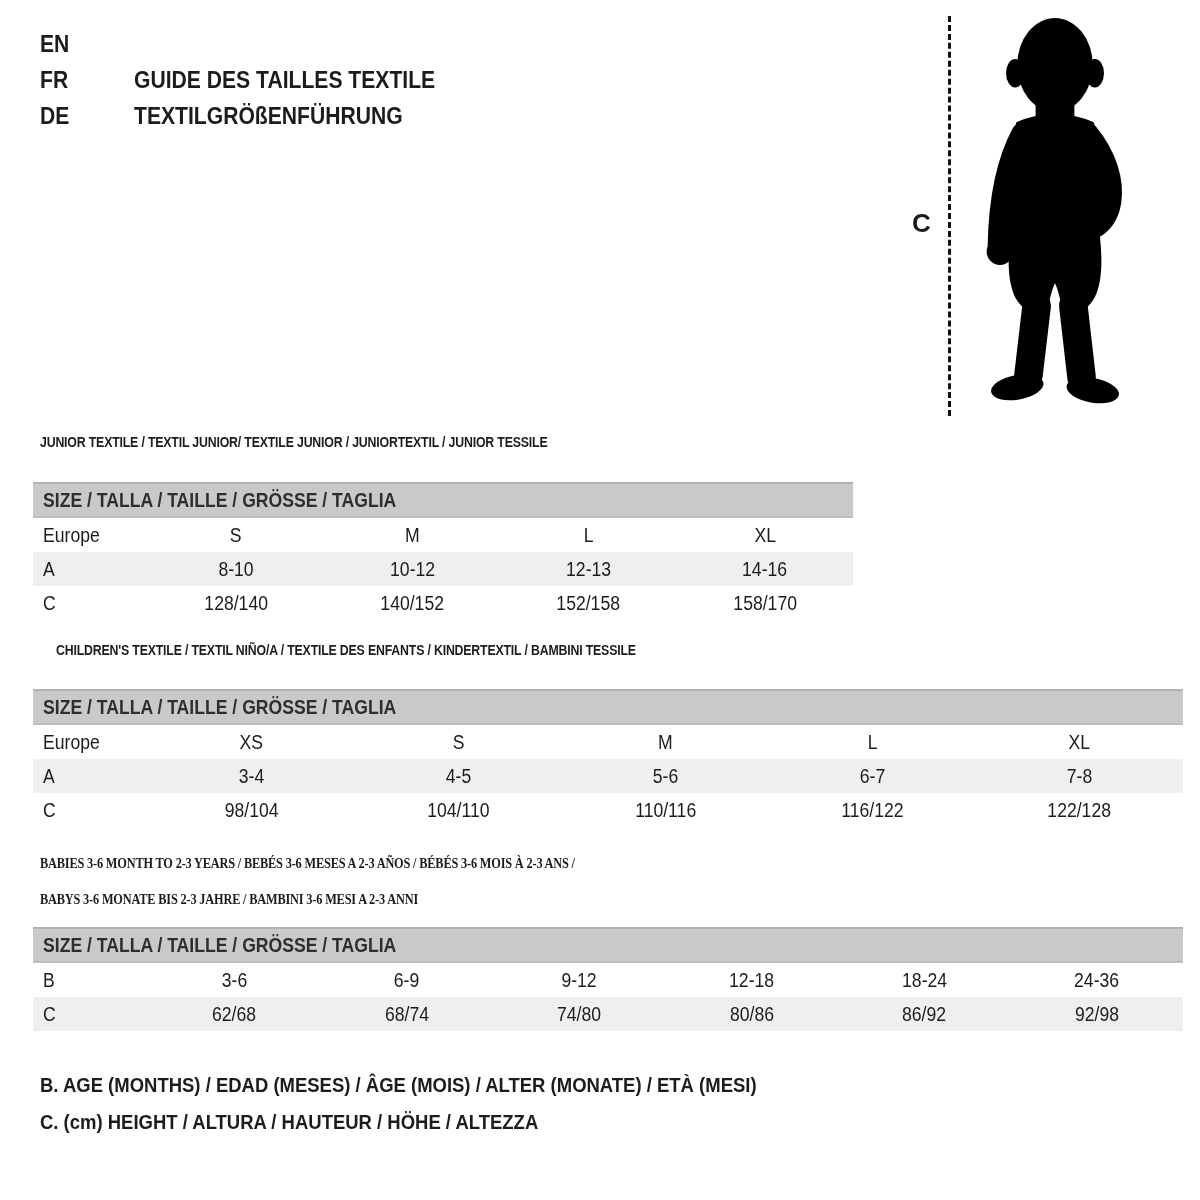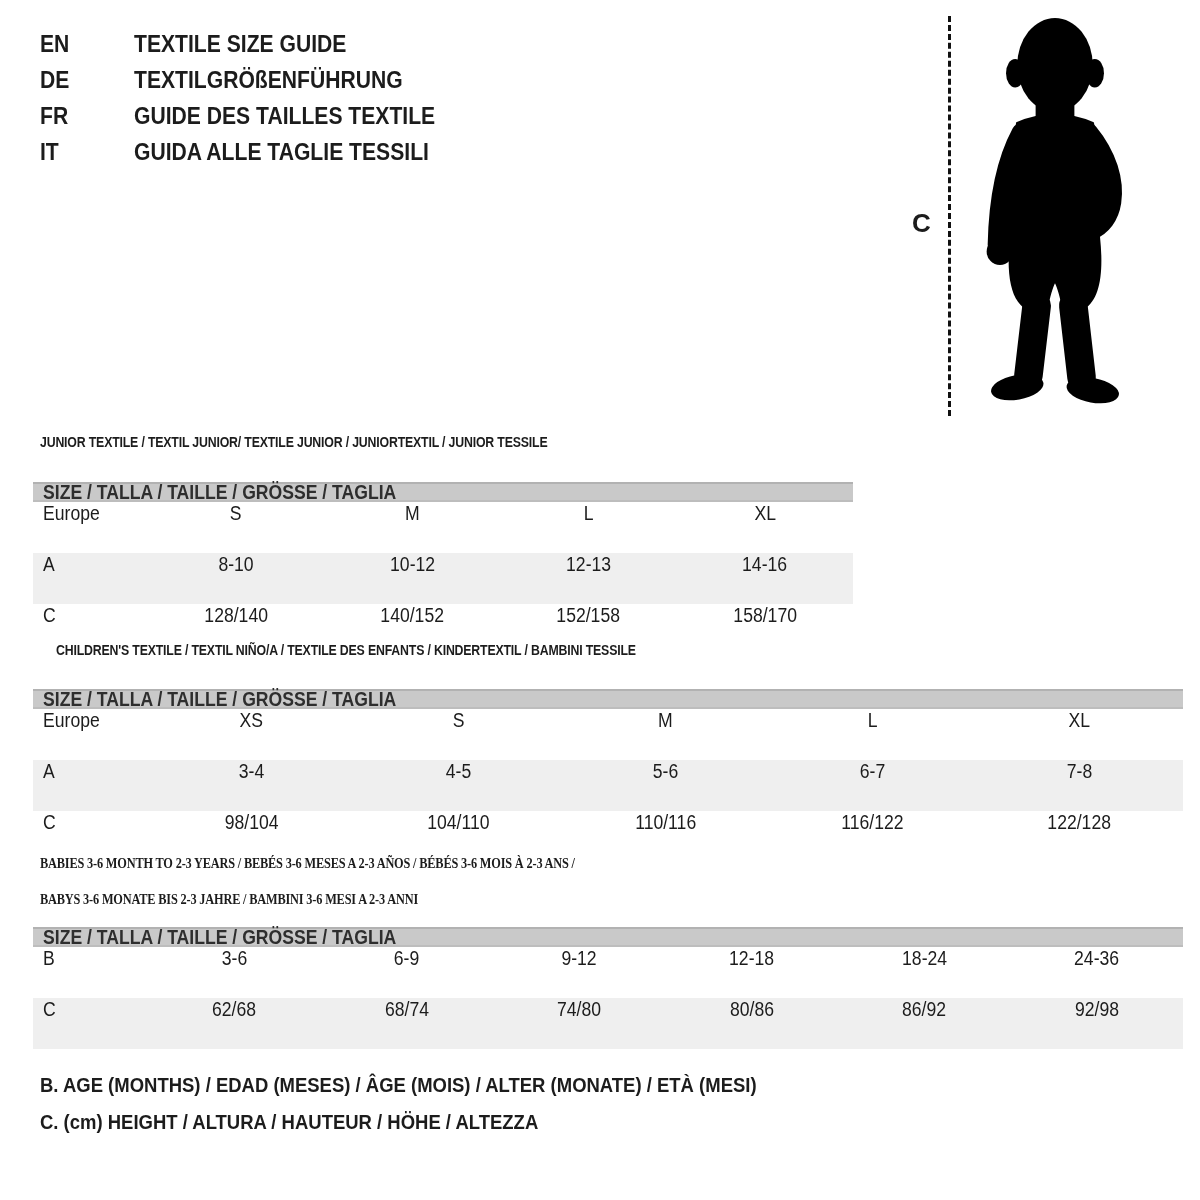--- a/index.html
+++ b/index.html
@@ -20,53 +20,48 @@
                border-left:3px dashed #111; }
   .figure-label { position:absolute; left:912px; top:208px; font-weight:700; font-size:26px; }
   .silhouette { position:absolute; left:962px; top:12px; width:186px; height:408px; }
 
   
   .sec-heading { position:absolute; left:40px; font-weight:700; font-size:14px; letter-spacing:-0.2px; }
   .two-line { line-height:36px;font-family:Liberation Serif, serif; }
 
   
   .stable { position:absolute; left:33px; }
-  .size-bar { height:20px; background:#c9c9c9; border-top:2px solid #b2b2b2; border-bottom:2px solid #bdbdbd;
+  .size-bar { height:36px; background:#c9c9c9; border-top:2px solid #b2b2b2; border-bottom:2px solid #bdbdbd;
               display:flex; align-items:center; padding-left:10px;
               font-weight:700; font-size:20px; color:#2e2e2e; }
-  .trow { display:flex; height:51px; align-items:flex-start; font-size:20px; }
+  .trow { display:flex; height:34px; align-items:center; font-size:20px; }
   .trow.striped { background:#efefef; }
   .tlabel { width:115px; padding-left:10px; text-align:left; }
   .tcell { flex:1; text-align:center; }
 
   .w-junior { width:820px; }
   .w-full { width:1150px; }
 
   
   .footnotes { position:absolute; left:40px; top:1066px; font-weight:700; font-size:21px; line-height:37px; }
 </style>
 </head>
 <body>
 
 <div class="lang-list">
   <div class="lang-row">
     <span class="lang-code"><span class="cond">EN</span></span>
-    <span class="lang-title"><span class="cond">TEXTILE SIZE GUIDE</span></span>
-  </div>
-  <div class="lang-row">
-    <span class="lang-code"><span class="cond">DE</span></span>
-    <span class="lang-title"><span class="cond">TEXTILGRÖßENFÜHRUNG</span></span>
   </div>
   <div class="lang-row">
     <span class="lang-code"><span class="cond">FR</span></span>
     <span class="lang-title"><span class="cond">GUIDE DES TAILLES TEXTILE</span></span>
   </div>
   <div class="lang-row">
-    <span class="lang-code"><span class="cond">IT</span></span>
-    <span class="lang-title"><span class="cond">GUIDA ALLE TAGLIE TESSILI</span></span>
+    <span class="lang-code"><span class="cond">DE</span></span>
+    <span class="lang-title"><span class="cond">TEXTILGRÖßENFÜHRUNG</span></span>
   </div>
 </div>
 
 <div class="dash-line"></div>
 <div class="figure-label">C</div>
 <svg class="silhouette" viewBox="0 0 170 400" aria-hidden="true">
   <g fill="#000" stroke="none">
     <ellipse cx="85" cy="52" rx="37" ry="46"></ellipse>
     <ellipse cx="46" cy="60" rx="9" ry="14"></ellipse>
     <ellipse cx="124" cy="60" rx="9" ry="14"></ellipse>

